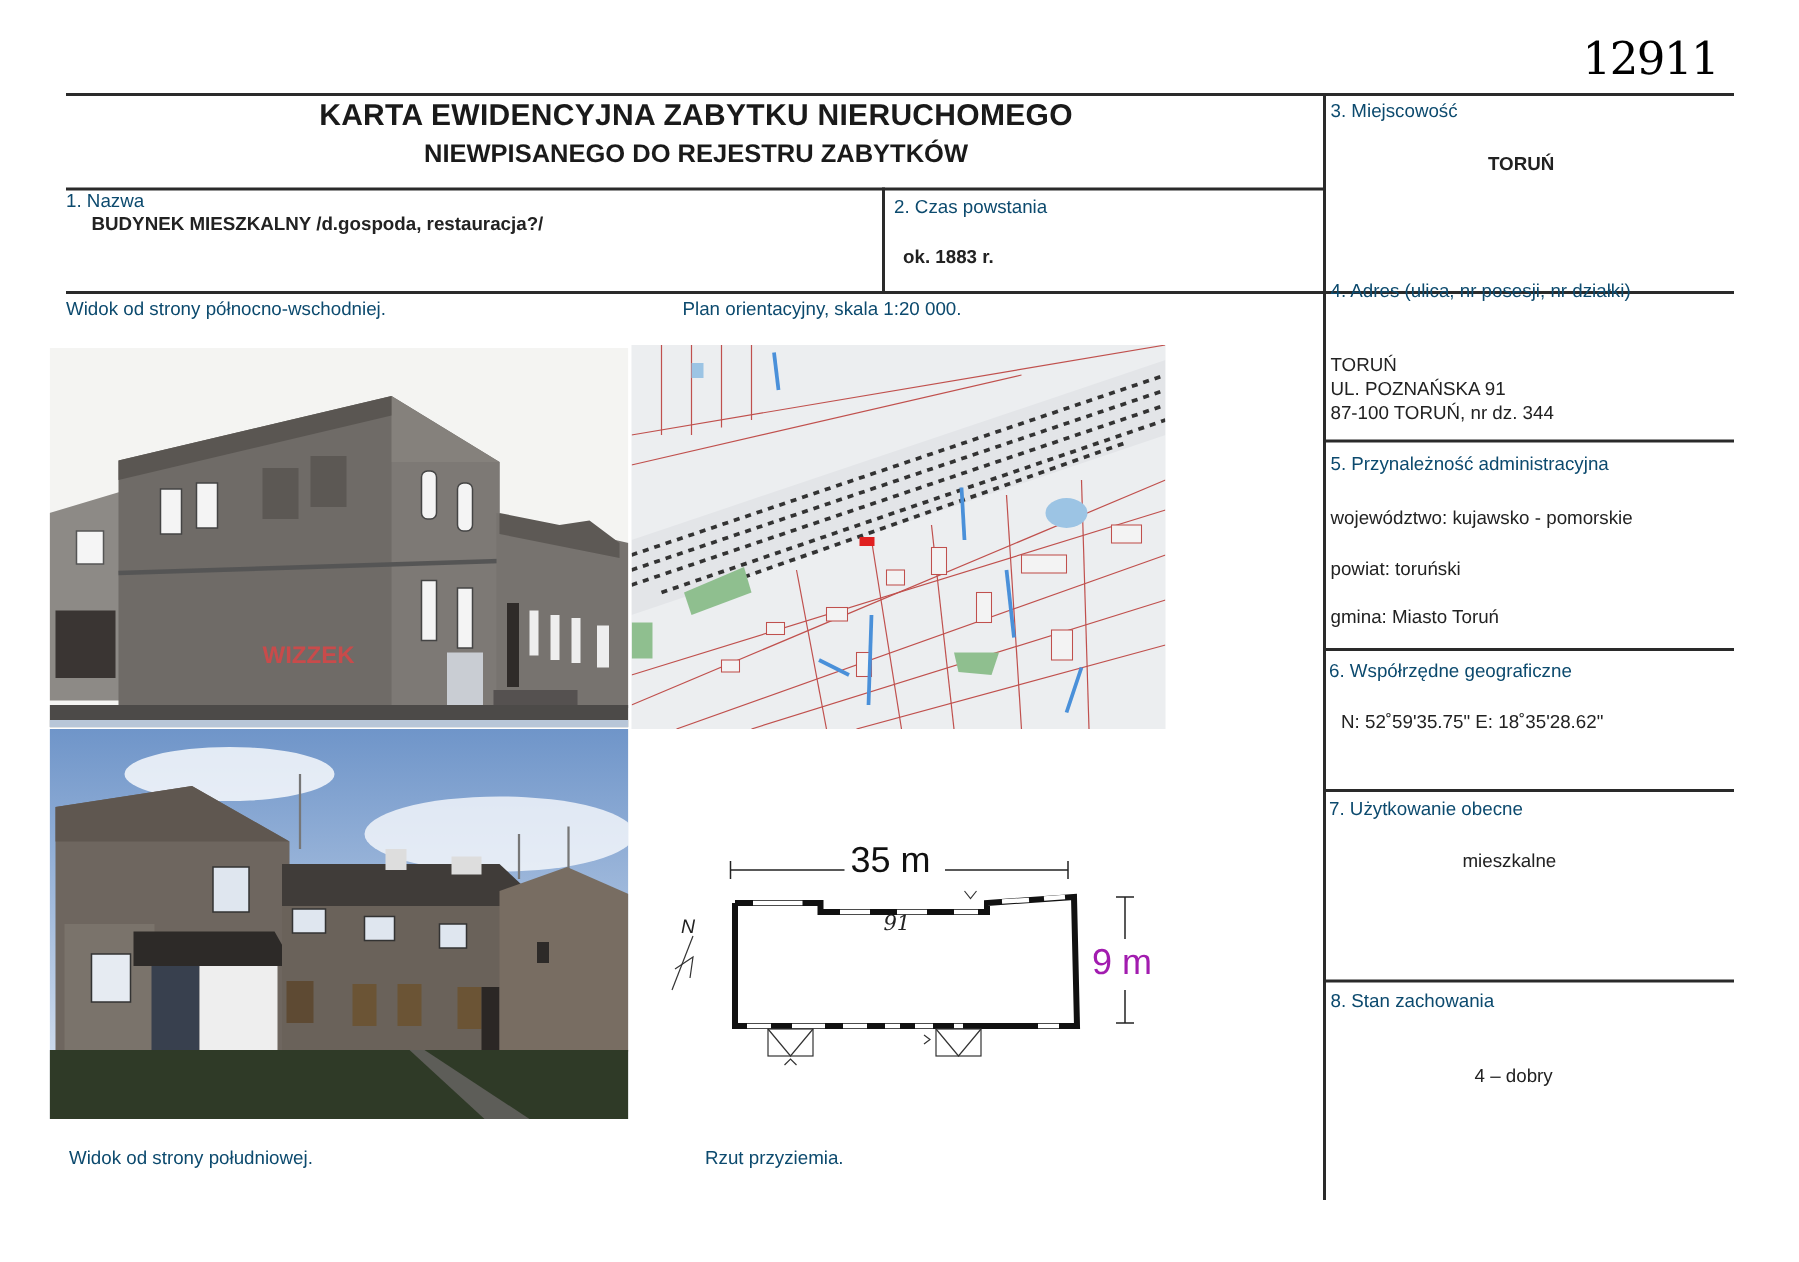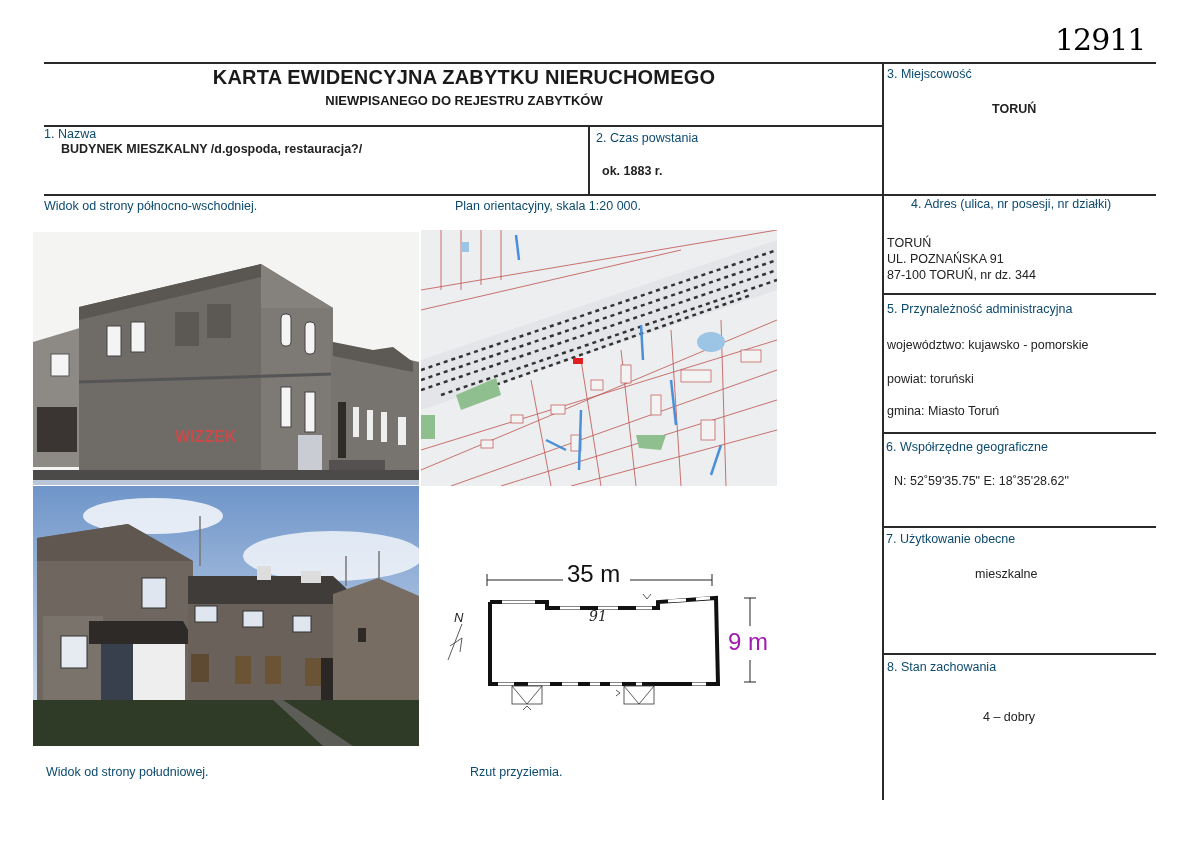--- a/index.html
+++ b/index.html
@@ -7,21 +7,21 @@
          font-family:"Liberation Sans", sans-serif; color:#1a1a1a; }
   .abs { position:absolute; }
   .hline { position:absolute; height:2px; background:#2a2a2a; }
   .vline { position:absolute; width:2px; background:#2a2a2a; }
   .label { position:absolute; font-size:12.5px; color:#0c4a6e; white-space:nowrap; }
   .val { position:absolute; font-size:12.5px; color:#222; white-space:nowrap; }
   .bold { font-weight:bold; }
   .title1 { position:absolute; left:44px; width:840px; top:66px; text-align:center;
             font-size:20px; font-weight:bold; letter-spacing:0.2px; }
   .title2 { position:absolute; left:44px; width:840px; top:93px; text-align:center;
-            font-size:13px; font-weight:bold; }
+            font-size:17px; font-weight:bold; }
   .handwritten { position:absolute; left:1055px; top:22px; font-size:30px; color:#000000;
                  font-family:"DejaVu Serif", serif; letter-spacing:-1px; }
   .photo { position:absolute; overflow:hidden; }
   .map { position:absolute; overflow:hidden; background:#eef0f2; }
 </style>
 </head>
 <body>
 
 <div class="handwritten">12911</div>
 
@@ -40,21 +40,21 @@
 
 <div class="label" style="left:44px; top:127px;">1. Nazwa</div>
 <div class="val bold" style="left:61px; top:142px;">BUDYNEK MIESZKALNY /d.gospoda, restauracja?/</div>
 
 <div class="label" style="left:596px; top:131px;">2. Czas powstania</div>
 <div class="val bold" style="left:602px; top:164px;">ok. 1883 r.</div>
 
 <div class="label" style="left:887px; top:67px;">3. Miejscowość</div>
 <div class="val bold" style="left:992px; top:102px;">TORUŃ</div>
 
-<div class="label" style="left:887px; top:197px;margin-left:24px;">4. Adres (ulica, nr posesji, nr działki)</div>
+<div class="label" style="left:887px; top:187px;">4. Adres (ulica, nr posesji, nr działki)</div>
 <div class="val" style="left:887px; top:236px;">TORUŃ</div>
 <div class="val" style="left:887px; top:252px;">UL. POZNAŃSKA 91</div>
 <div class="val" style="left:887px; top:268px;">87-100 TORUŃ, nr dz. 344</div>
 
 <div class="label" style="left:887px; top:302px;">5. Przynależność administracyjna</div>
 <div class="val" style="left:887px; top:338px;">województwo: kujawsko - pomorskie</div>
 <div class="val" style="left:887px; top:372px;">powiat: toruński</div>
 <div class="val" style="left:887px; top:404px;">gmina: Miasto Toruń</div>
 
 <div class="label" style="left:886px; top:440px;">6. Współrzędne geograficzne</div>

